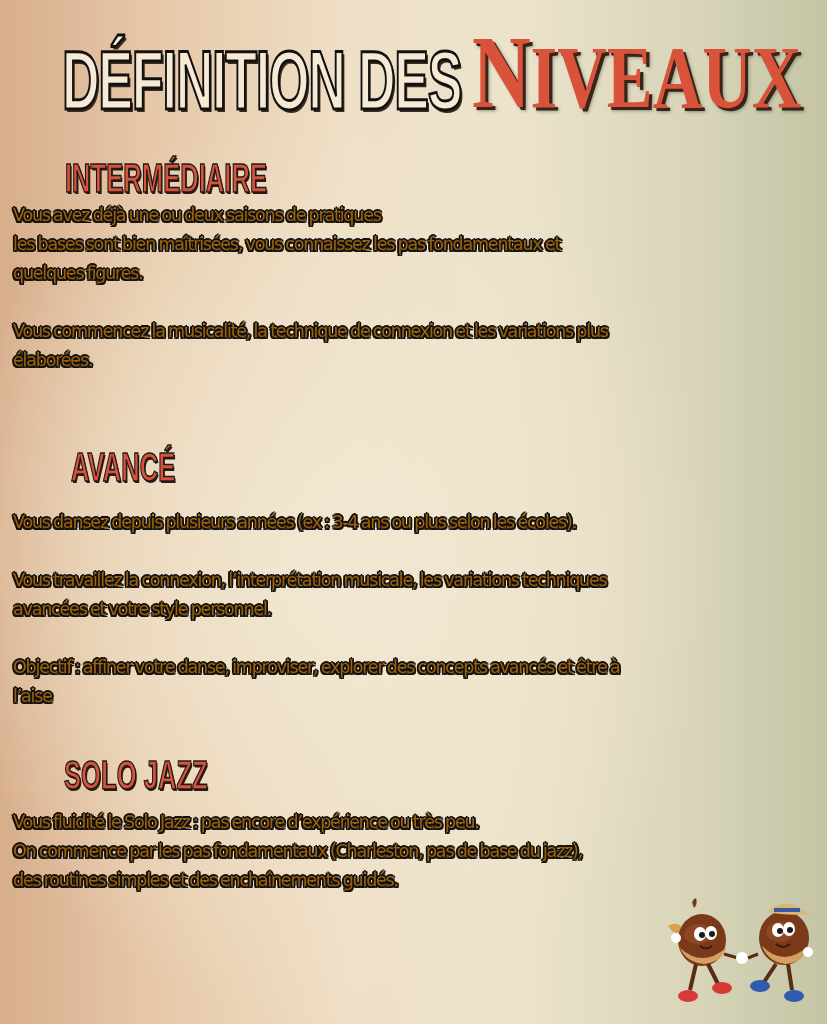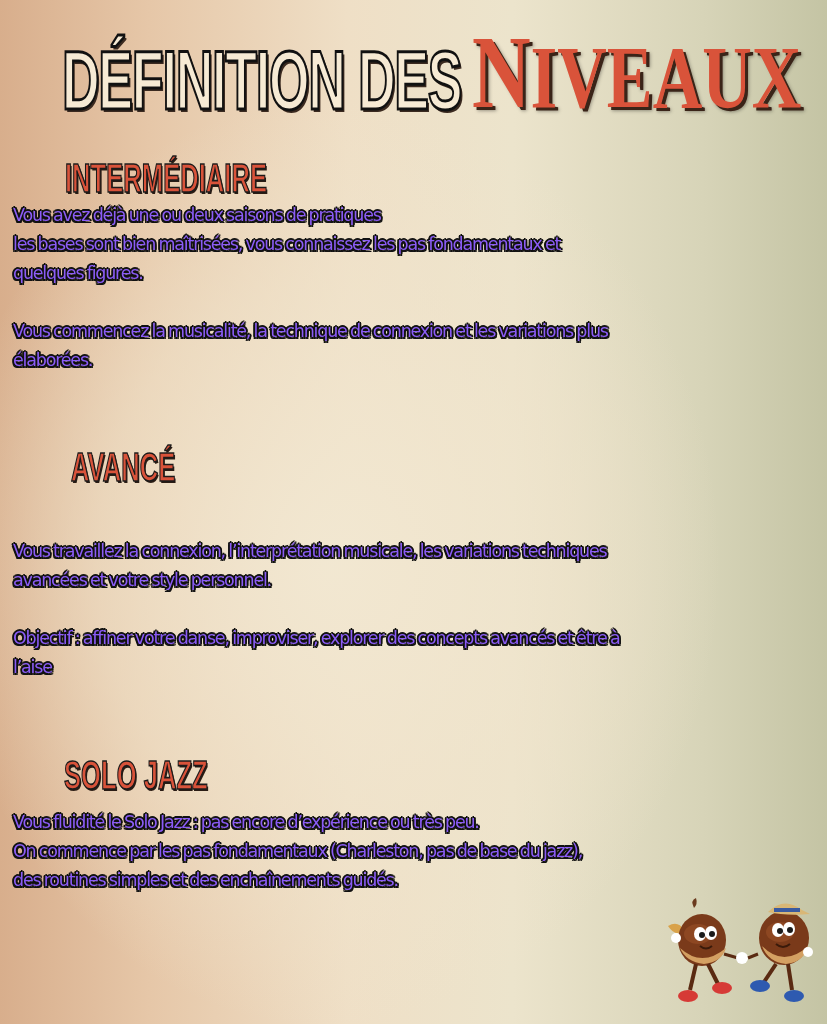--- a/index.html
+++ b/index.html
@@ -36,21 +36,21 @@
     font-family: "Liberation Sans", sans-serif; font-weight: bold;
     font-size: 40px; line-height: 40px; color: #d9533a;
     -webkit-text-stroke: 1.6px #1a1a1a;
     text-shadow: 2px 2px 0 #2a1c14;
     transform: scaleX(0.64); transform-origin: left top;
     white-space: nowrap;
   }
   .para {
     position: absolute; left: 13px;
     font-family: "DejaVu Sans", sans-serif;
-    font-size: 17.5px; line-height: 29px; color: #8b5cf6;
+    font-size: 17.5px; line-height: 29px; color: #a16207;
     letter-spacing: -1.2px; word-spacing: -1px;
     text-shadow:
       -1.5px -1.5px 0 #111, 1.5px -1.5px 0 #111, -1.5px 1.5px 0 #111, 1.5px 1.5px 0 #111,
       0 -1.8px 0 #111, 0 1.8px 0 #111, -1.8px 0 0 #111, 1.8px 0 0 #111;
     white-space: nowrap;
   }
   .para div { height: 29px; }
   .mascots { position: absolute; left: 662px; top: 896px; width: 160px; height: 118px; }
 </style>
 </head>
@@ -67,20 +67,21 @@
   <div>les bases sont bien maîtrisées, vous connaissez les pas fondamentaux et</div>
   <div>quelques figures.</div>
   <div></div>
   <div>Vous commencez  la musicalité, la technique de connexion et les variations plus</div>
   <div>élaborées.</div>
   <div></div>
 </div>
 
 <div class="section-h" style="left:71px; top:447px;">AVANCÉ</div>
 <div class="para" style="top:508px;">
+  <div>Vous dansez depuis plusieurs années (ex : 3-4 ans ou plus selon les écoles).</div>
   <div></div>
   <div>Vous travaillez la connexion, l’interprétation musicale, les variations techniques</div>
   <div>avancées et votre style personnel.</div>
   <div></div>
   <div>Objectif : affiner votre danse, improviser, explorer des concepts avancés et être à</div>
   <div>l’aise</div>
 </div>
 
 <div class="section-h" style="left:64px; top:755px;">SOLO JAZZ</div>
 <div class="para" style="top:808px;">

